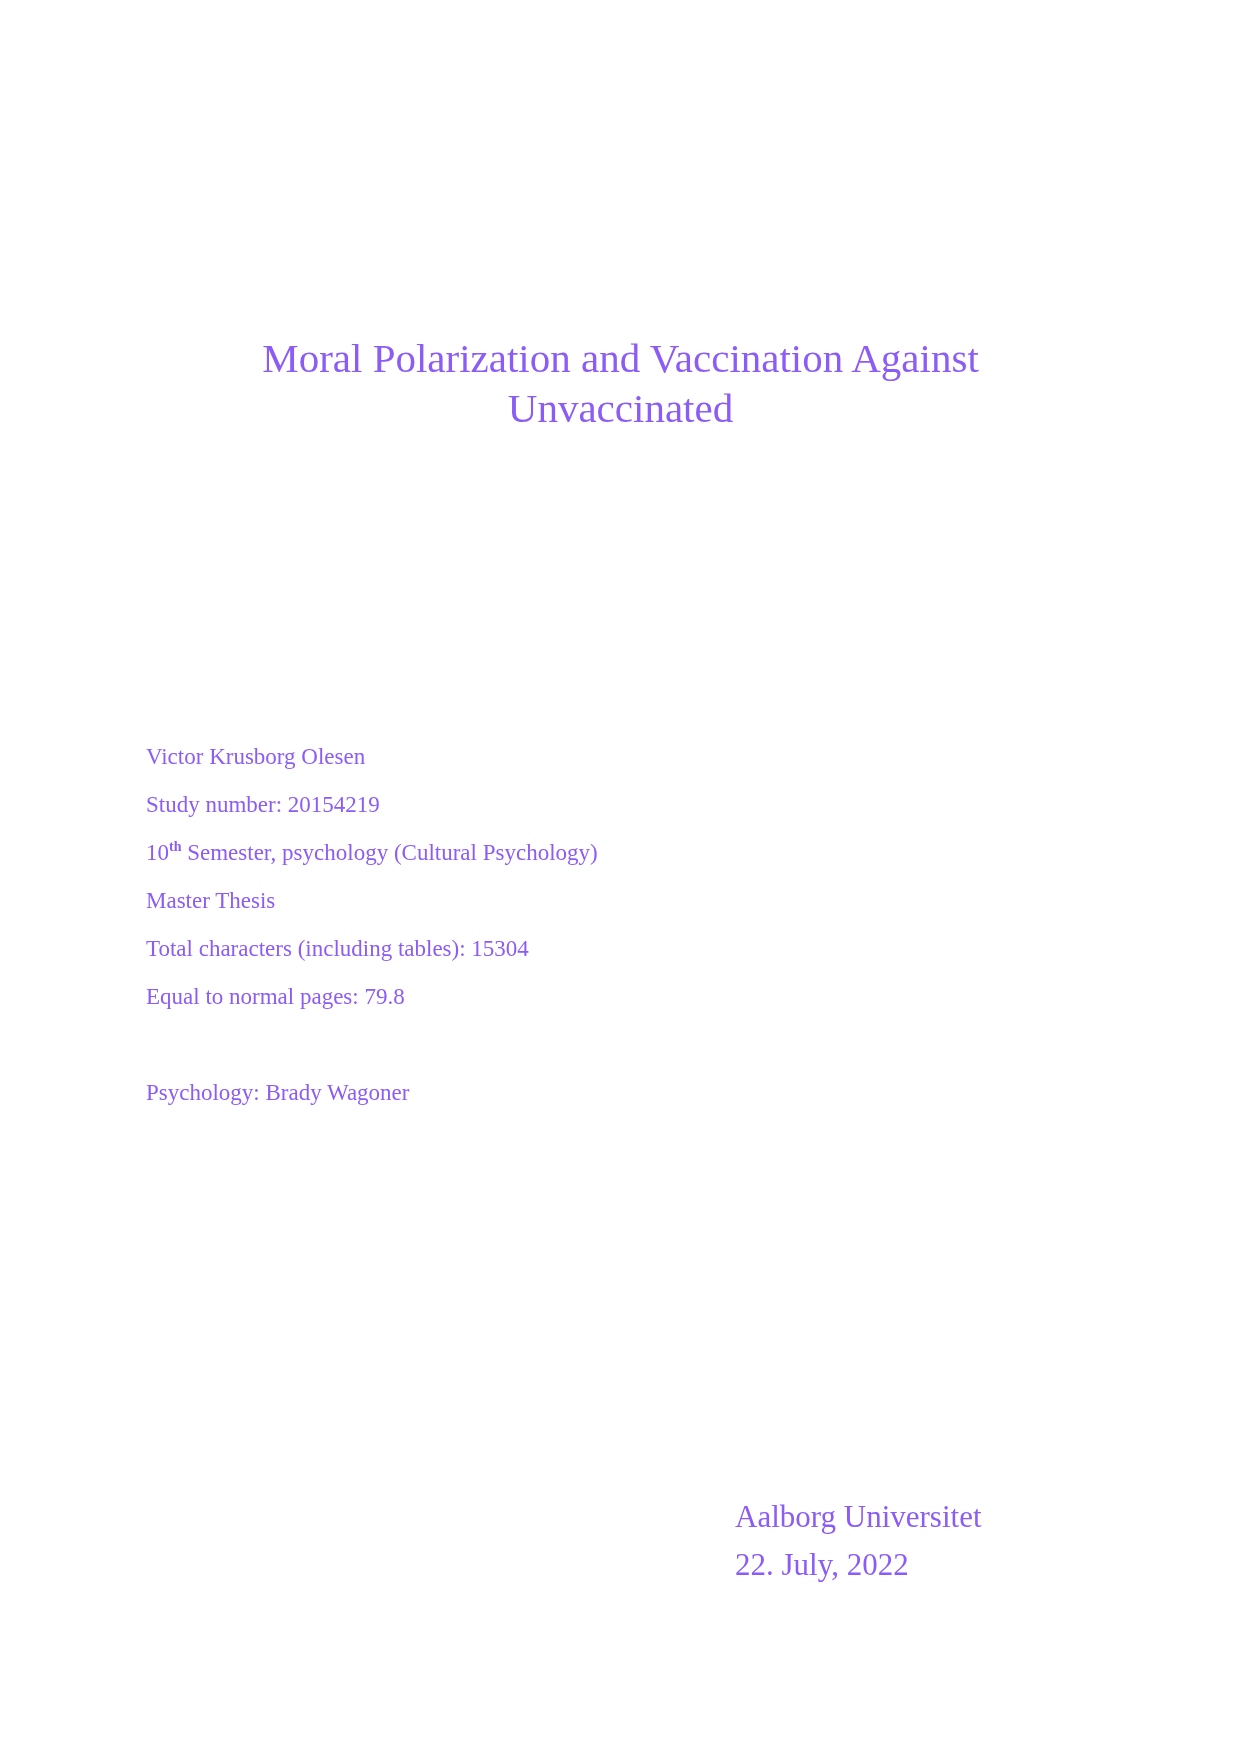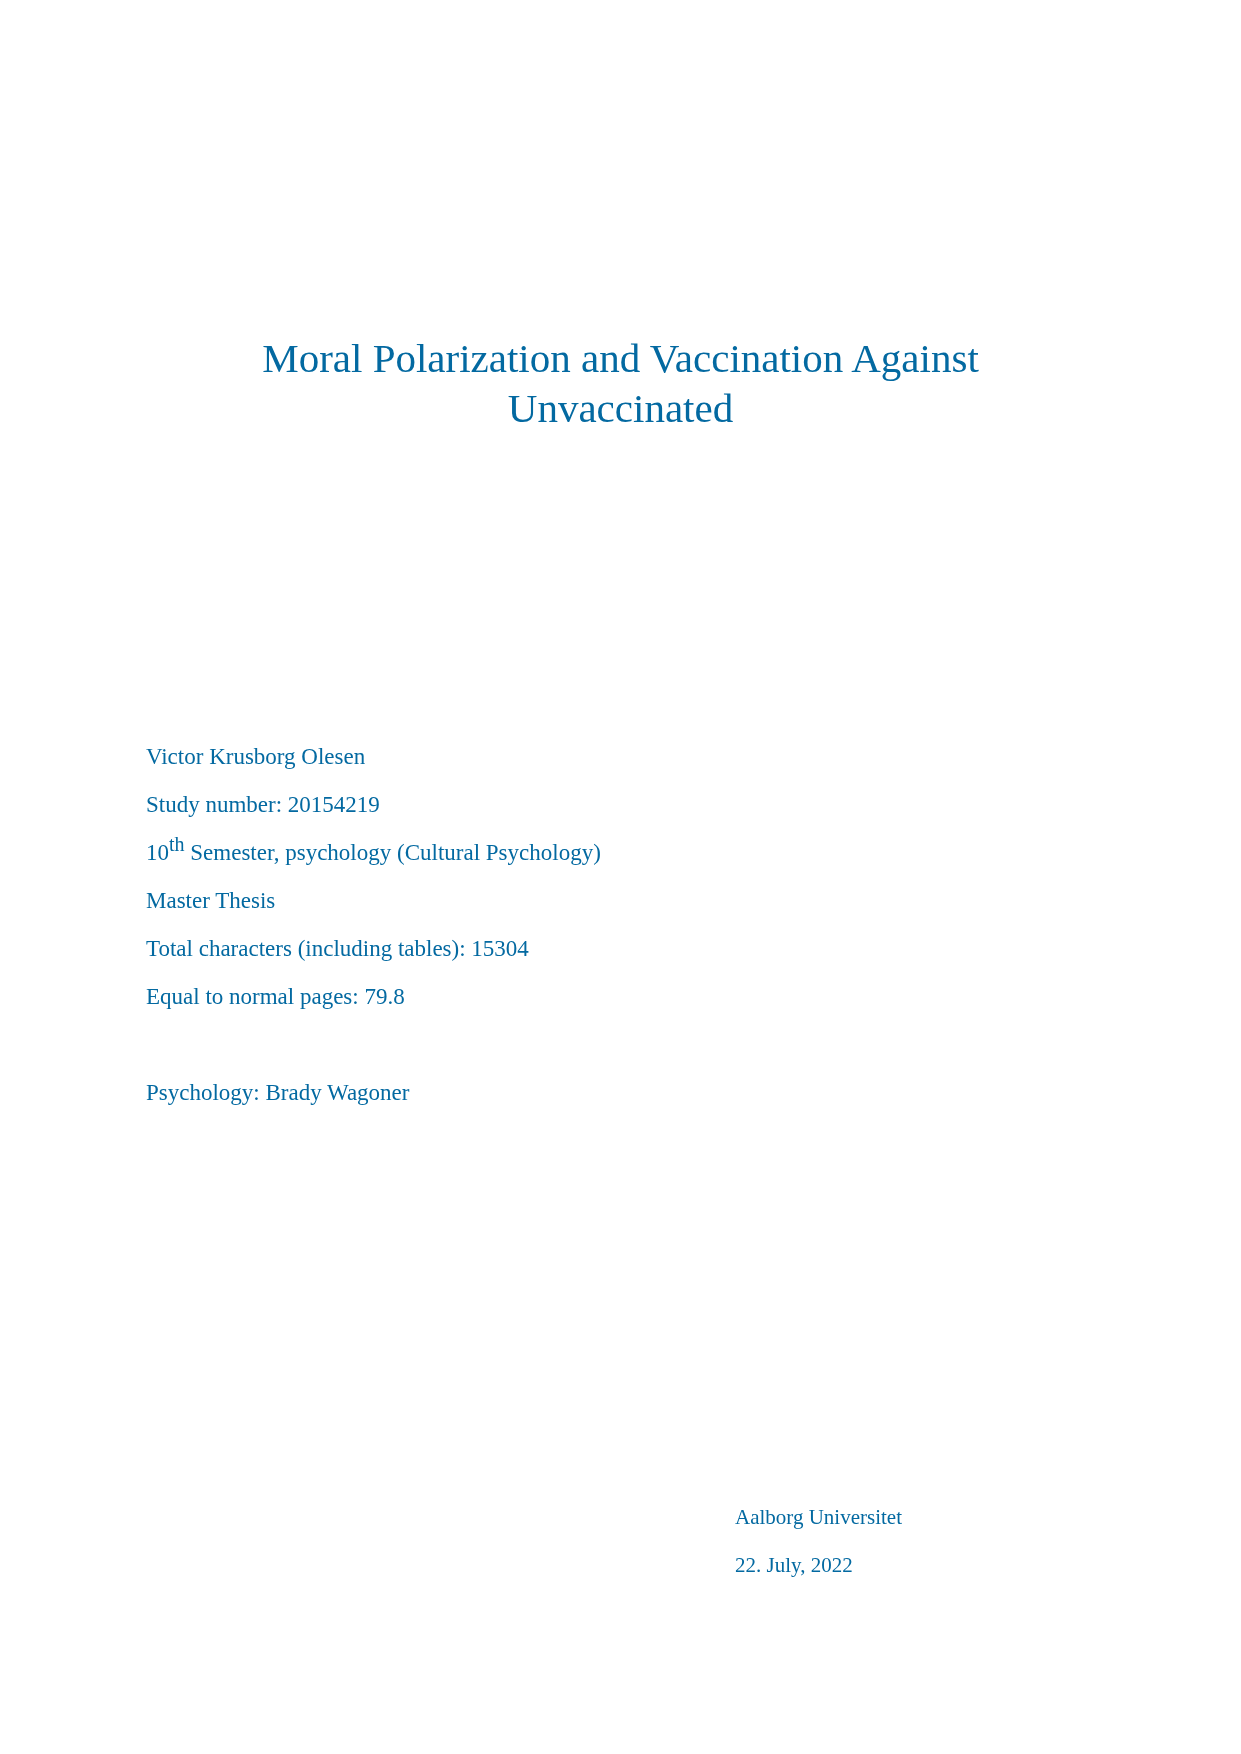--- a/index.html
+++ b/index.html
@@ -7,21 +7,21 @@
     padding: 0;
     background: #808080;
   }
   .page {
     position: relative;
     width: 1241px;
     height: 1754px;
     margin: 0 auto;
     background: #ffffff;
     font-family: "Liberation Serif", "DejaVu Serif", serif;
-    color: #0369a1;
+    color: #8b5cf6;
     overflow: hidden;
   }
   .title-block {
     position: absolute;
     top: 333px;
     left: 0;
     width: 1241px;
     text-align: center;
     font-size: 41px;
     line-height: 50px;
@@ -31,31 +31,32 @@
     position: absolute;
     top: 733px;
     left: 146px;
     font-size: 23px;
     line-height: 48px;
   }
   .info-line {
     white-space: nowrap;
   }
   .info-line sup {
-    font-size: 20px;
+    font-size: 14px;
     line-height: 0;
+    font-weight: bold;
   }
   .spacer-line {
     height: 48px;
   }
   .footer-block {
     position: absolute;
     top: 1493px;
     left: 735px;
-    font-size: 21px;
+    font-size: 31px;
     line-height: 48px;
   }
 </style>
 </head>
 <body>
 
 <div class="page">
 
   <div class="title-block">
     <div>Moral Polarization and Vaccination Against</div>

